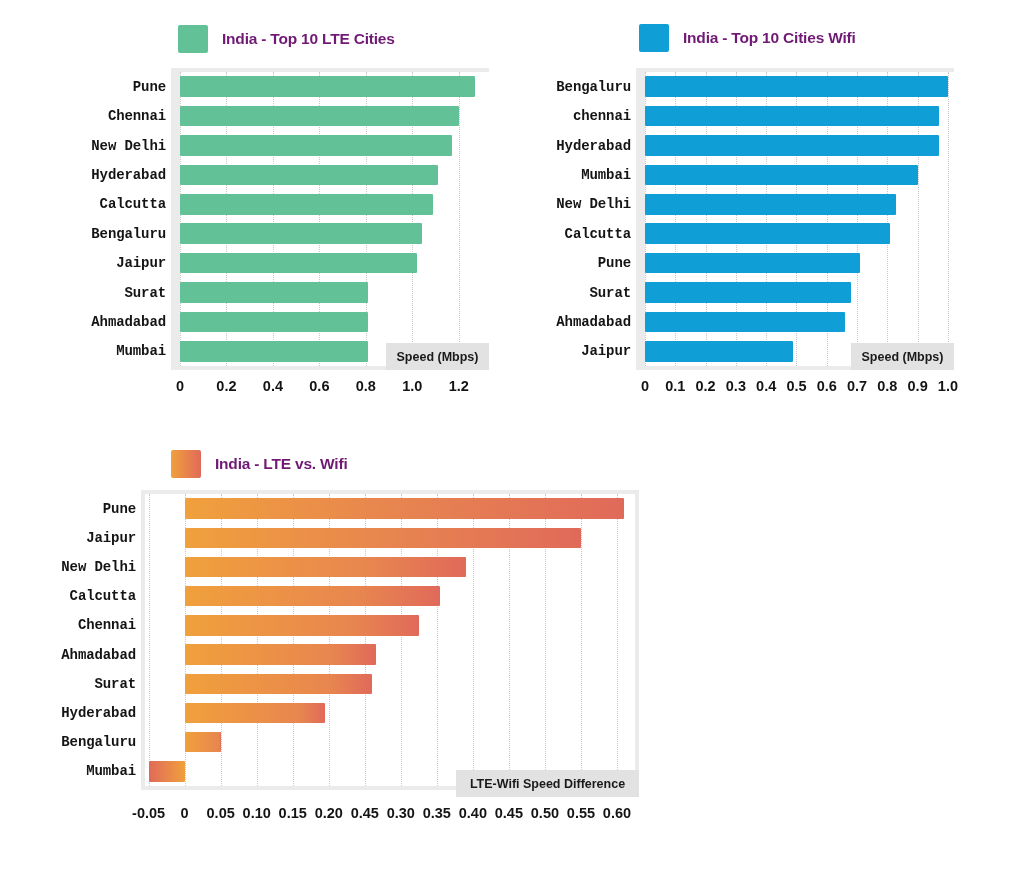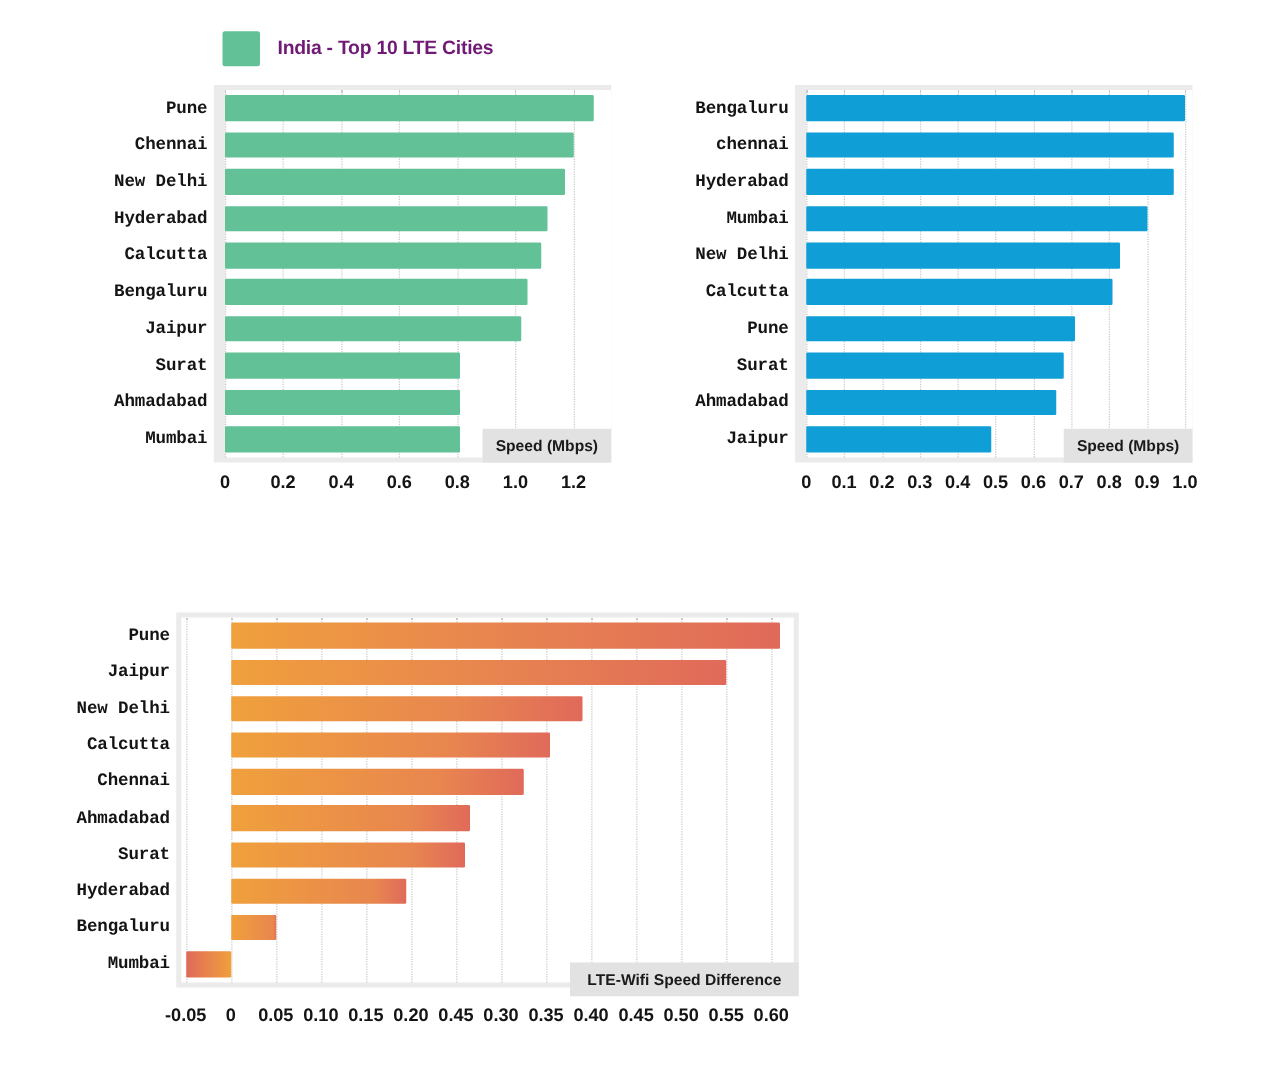--- a/index.html
+++ b/index.html
@@ -181,20 +181,24 @@
       <div class="xlabel" style="left: 101.932px; top: 0px;">0.4</div>
       <div class="xlabel" style="left: 148.398px; top: 0px;">0.6</div>
       <div class="xlabel" style="left: 194.865px; top: 0px;">0.8</div>
       <div class="xlabel" style="left: 241.331px; top: 0px;">1.0</div>
       <div class="xlabel" style="left: 287.797px; top: 0px;">1.2</div>
     </div>
 </div>
 
 <div class="chart-panel" id="panel2" style="left:512px; top:0px; width:512px; height:420px;">
 
+  <div class="legend" style="position:absolute; left:127px; top:24px;">
+    <div class="legend-swatch" id="sw2" style="background: rgb(15, 158, 213);"></div>
+    <div class="legend-title">India - Top 10 Cities Wifi</div>
+  </div>
 
   <div class="ylabels" id="yl2" style="left:0px; top:68px; width:119px; height:302px;">
       <div class="ylabel" style="top: 18.7px;">Bengaluru</div>
       <div class="ylabel" style="top: 48.1px;">chennai</div>
       <div class="ylabel" style="top: 77.5px;">Hyderabad</div>
       <div class="ylabel" style="top: 106.9px;">Mumbai</div>
       <div class="ylabel" style="top: 136.3px;">New Delhi</div>
       <div class="ylabel" style="top: 165.7px;">Calcutta</div>
       <div class="ylabel" style="top: 195.1px;">Pune</div>
       <div class="ylabel" style="top: 224.5px;">Surat</div>
@@ -245,20 +249,24 @@
       <div class="xlabel" style="left: 190.765px; top: 0px;">0.6</div>
       <div class="xlabel" style="left: 221.059px; top: 0px;">0.7</div>
       <div class="xlabel" style="left: 251.353px; top: 0px;">0.8</div>
       <div class="xlabel" style="left: 281.647px; top: 0px;">0.9</div>
       <div class="xlabel" style="left: 311.941px; top: 0px;">1.0</div>
     </div>
 </div>
 
 <div class="chart-panel" id="panel3" style="left:0px; top:440px; width:700px; height:420px;">
 
+  <div class="legend" style="position:absolute; left:171px; top:10px;">
+    <div class="legend-swatch" id="sw3" style="background: linear-gradient(90deg, rgb(240, 160, 60), rgb(224, 106, 90));"></div>
+    <div class="legend-title">India - LTE vs. Wifi</div>
+  </div>
 
   <div class="ylabels" id="yl3" style="left:0px; top:50px; width:136px; height:300px;">
       <div class="ylabel" style="top: 18.6px;">Pune</div>
       <div class="ylabel" style="top: 47.8px;">Jaipur</div>
       <div class="ylabel" style="top: 77px;">New Delhi</div>
       <div class="ylabel" style="top: 106.2px;">Calcutta</div>
       <div class="ylabel" style="top: 135.4px;">Chennai</div>
       <div class="ylabel" style="top: 164.6px;">Ahmadabad</div>
       <div class="ylabel" style="top: 193.8px;">Surat</div>
       <div class="ylabel" style="top: 223px;">Hyderabad</div>

